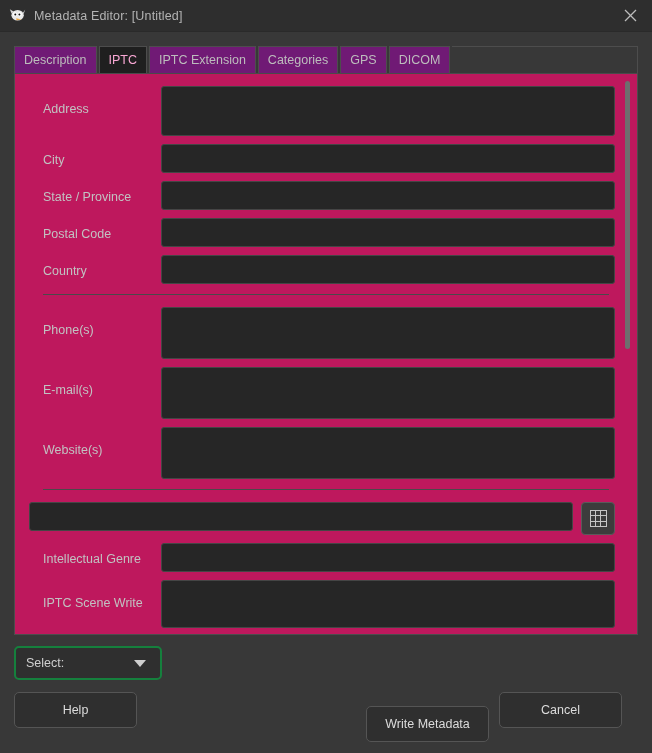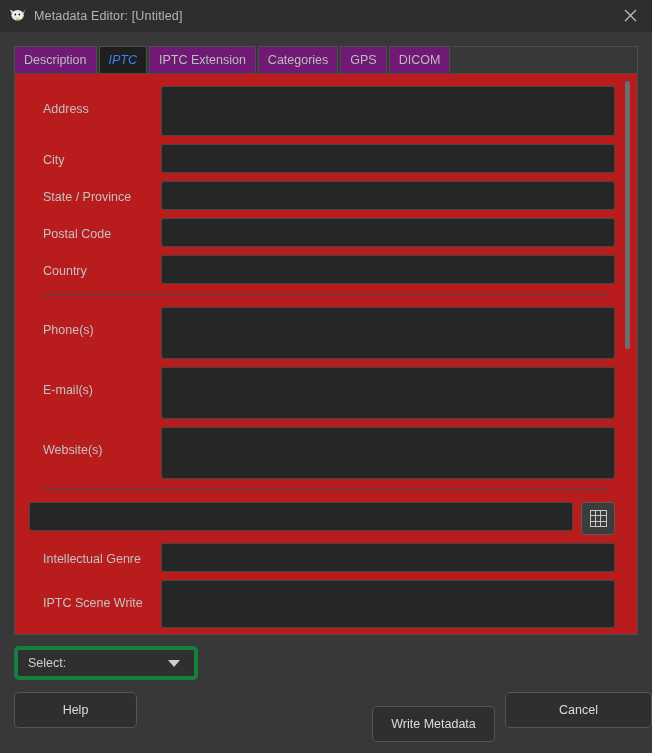--- a/index.html
+++ b/index.html
@@ -82,40 +82,39 @@
     color: #bdbdbd;
     background: #701a75;
     border: 1px solid #4d4d4d;
     border-bottom: none;
     margin-right: 2px;
     box-sizing: border-box;
     white-space: nowrap;
   }
   .tab.active {
     background: #1f1f1f;
-    color: #3b82f6;
+    color: #f9a8d4;
     border-color: #4d4d4d;
-    font-style: italic;
   }
   .tabstrip .tab-filler {
     flex: 1 1 auto;
     height: 27px;
     border: 1px solid #4d4d4d;
     border-bottom: none;
     border-left: none;
     box-sizing: border-box;
     background: #383838;
   }
 
   
   .panel {
     margin: 0 14px;
     border: 1px solid #4d4d4d;
     border-top: none;
-    background: #b91c1c;
+    background: #be185d;
     flex: 0 0 auto;
     height: 561px;
     box-sizing: border-box;
     position: relative;
     overflow: hidden;
   }
   .panel-inner {
     position: absolute;
     inset: 0;
     padding: 12px 0 0 0;
@@ -205,24 +204,24 @@
   }
 
   
   .bottom {
     flex: 1 1 auto;
     position: relative;
     padding: 0 14px;
   }
   .select-box {
     margin-top: 11px;
-    width: 184px;
+    width: 148px;
     height: 34px;
     background: #2f2f2f;
-    border: 4px solid #15803d;
+    border: 2px solid #15803d;
     border-radius: 5px;
     display: flex;
     align-items: center;
     padding: 0 10px;
     box-sizing: border-box;
     justify-content: space-between;
   }
   .select-box .sel-label {
     font-size: 12.5px;
     color: #cfcfcf;
@@ -231,41 +230,41 @@
     width: 0; height: 0;
     border-left: 6px solid transparent;
     border-right: 6px solid transparent;
     border-top: 7px solid #cfcfcf;
     margin-right: 4px;
   }
 
   .buttons {
     position: absolute;
     left: 14px;
-    right: 0;
+    right: 30px;
     bottom: 11px;
     display: flex;
     align-items: center;
   }
   .btn {
     height: 36px;
     background: #2f2f2f;
     border: 1px solid #555555;
     border-radius: 5px;
     color: #dcdcdc;
     font-size: 12.5px;
     display: flex;
     align-items: center;
     justify-content: center;
     box-sizing: border-box;
   }
   .btn-help { width: 123px; }
   .spacer { flex: 1 1 auto; }
   .btn-write { width: 123px; margin-right: 10px; margin-top: 28px; }
-  .btn-cancel { width: 147px; }
+  .btn-cancel { width: 123px; }
 </style>
 </head>
 <body>
 
 <div class="window">
 
   <div class="titlebar">
     <div class="app-icon">
       <svg width="17" height="17" viewBox="0 0 17 17">
         <ellipse cx="8.6" cy="8.2" rx="6.2" ry="5.2" fill="#e8e8e8"></ellipse>

